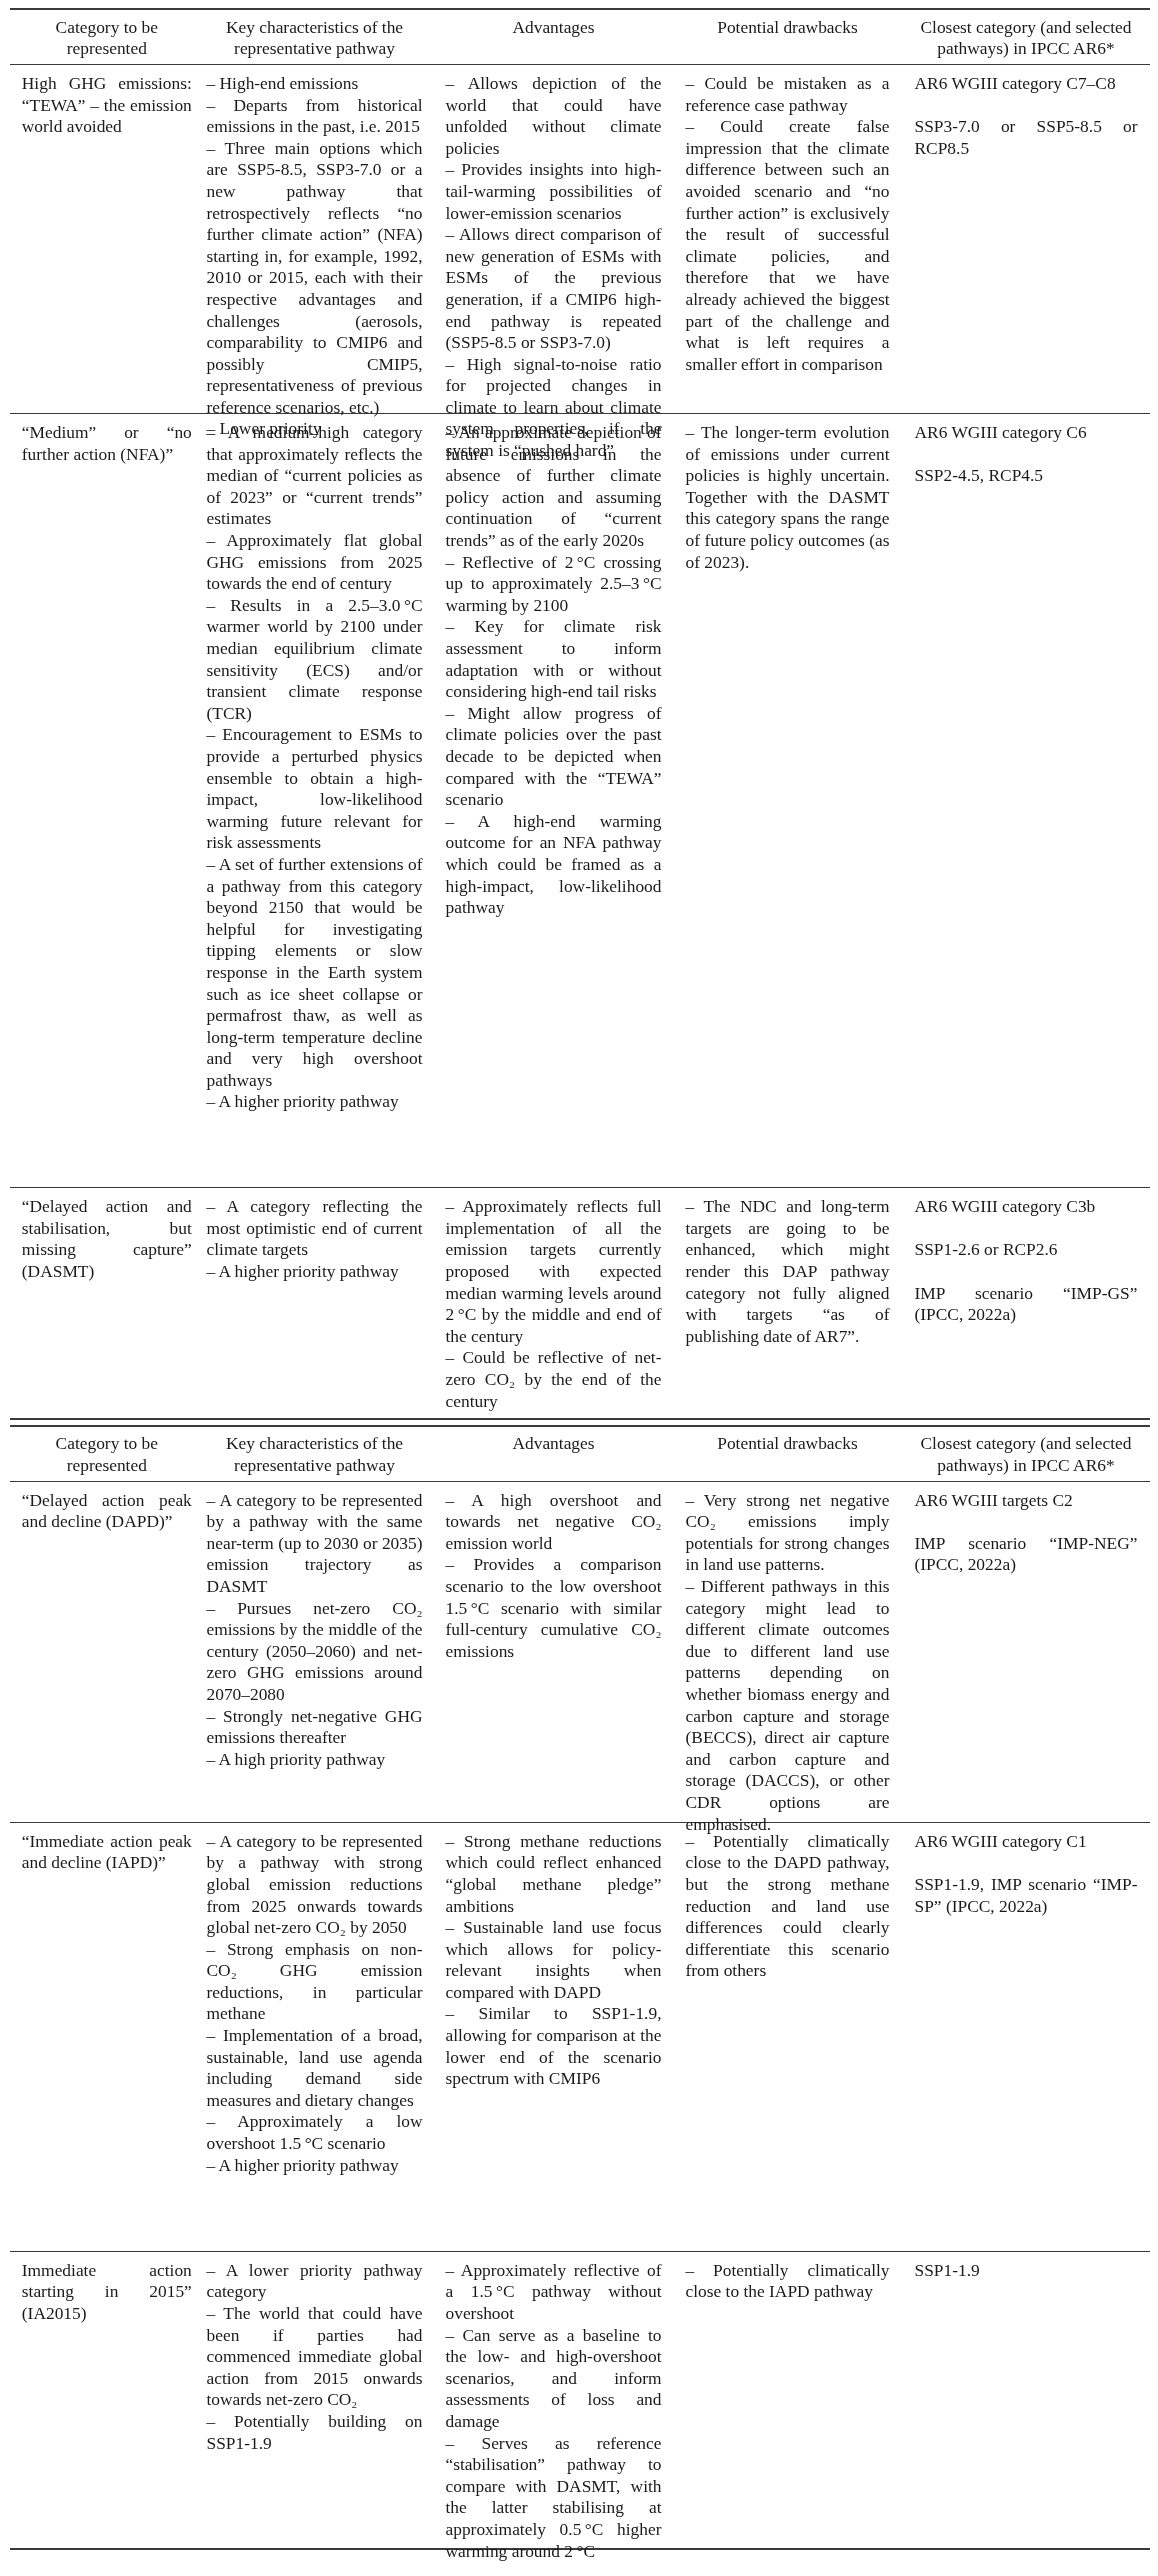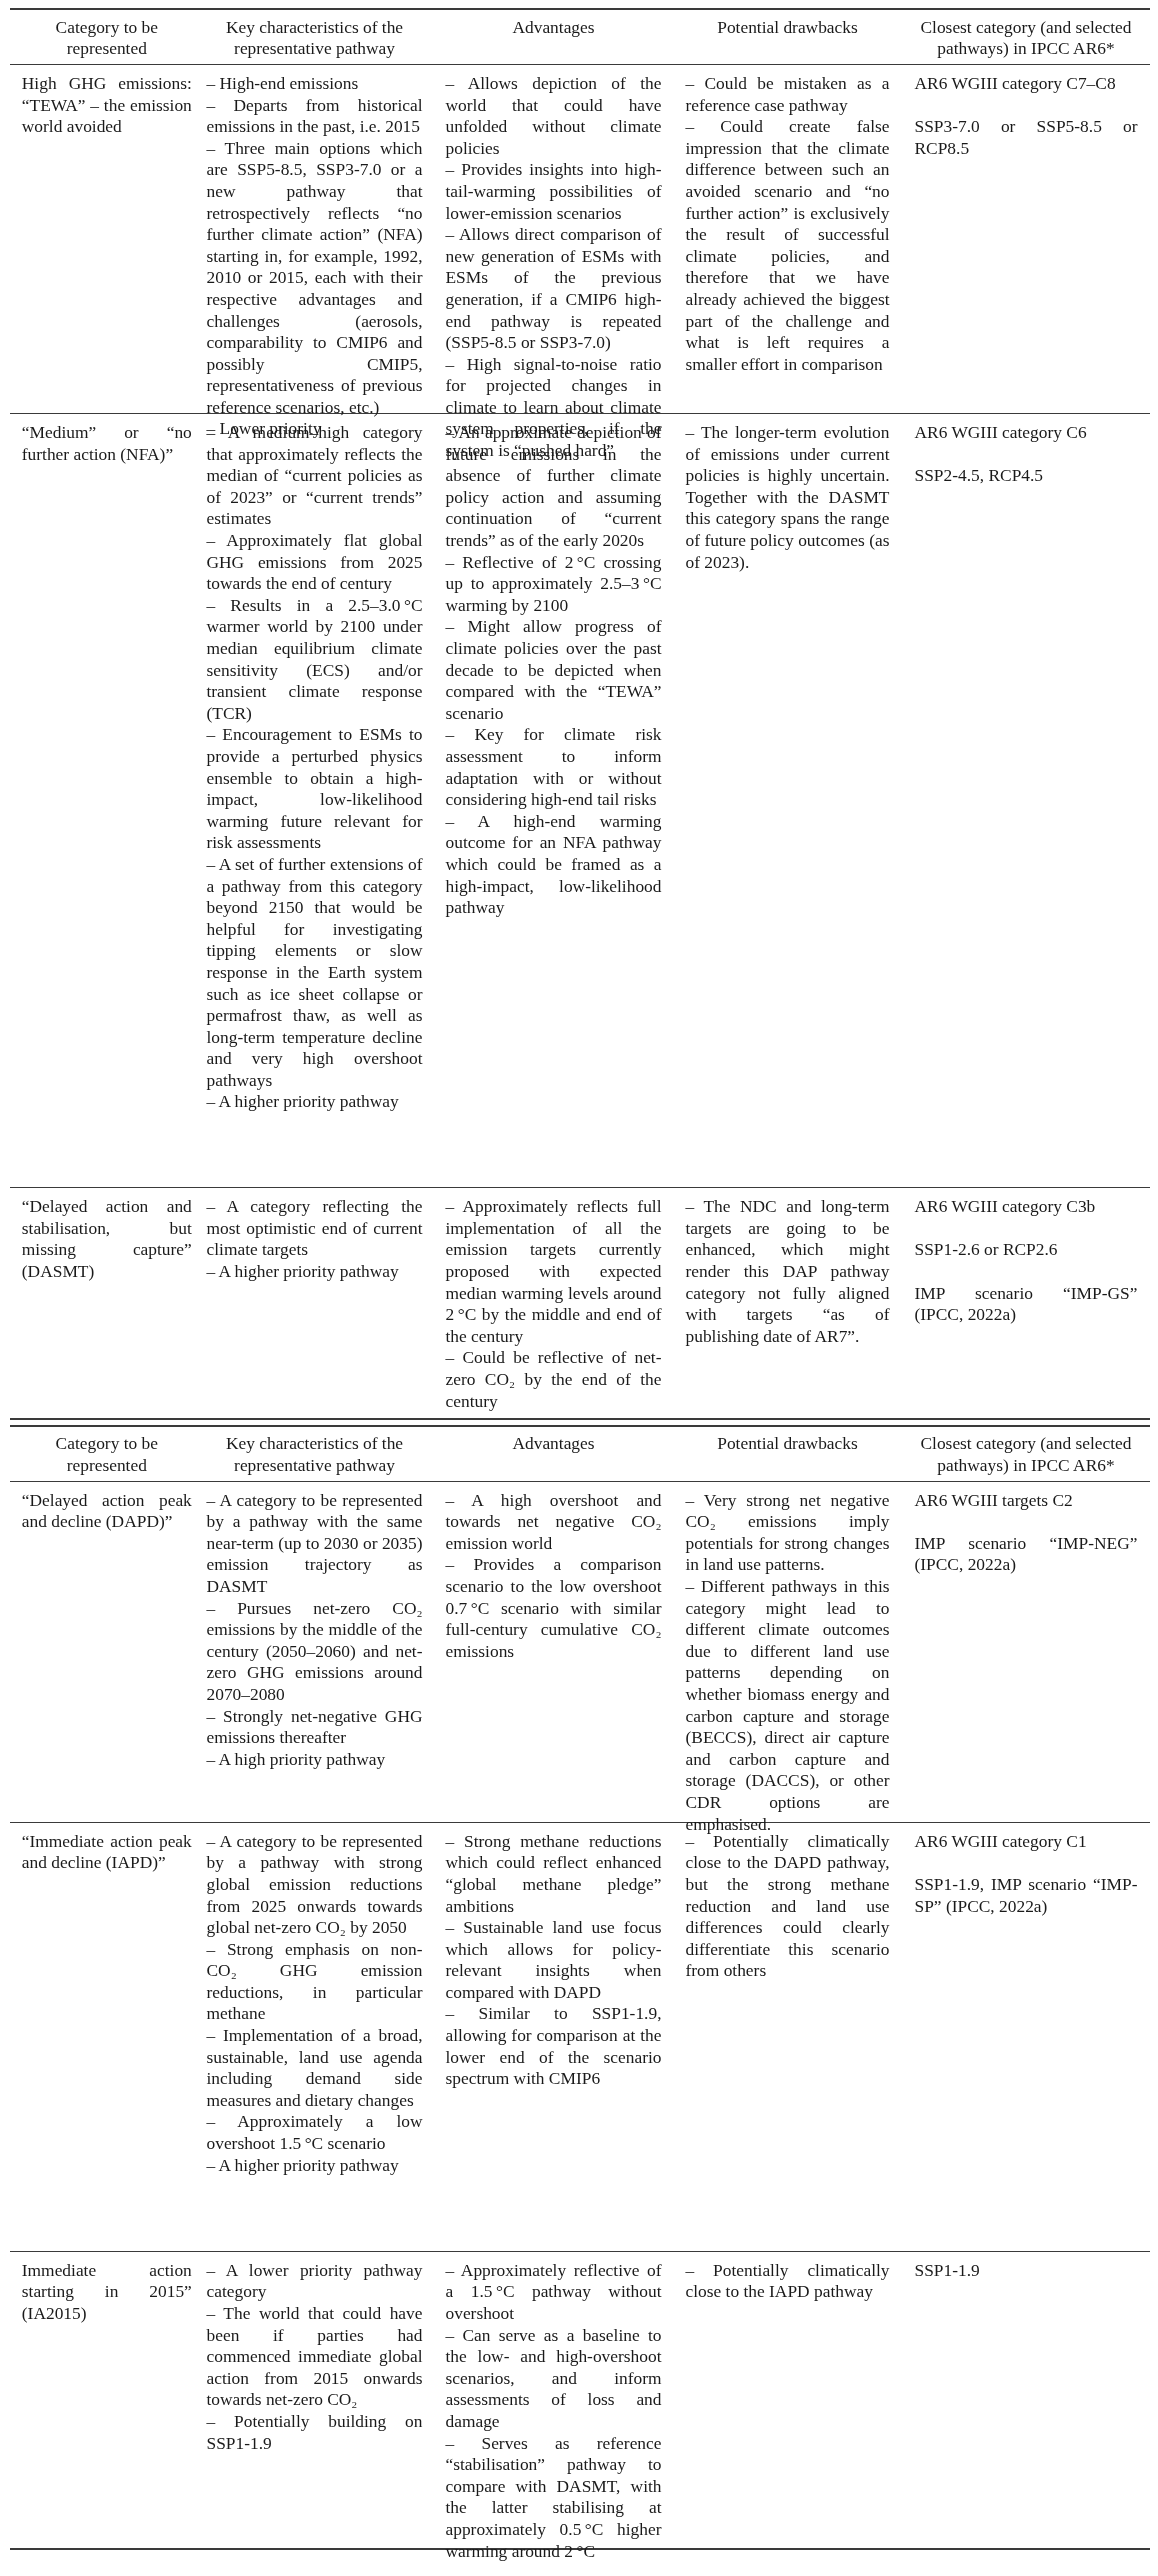--- a/index.html
+++ b/index.html
@@ -69,22 +69,22 @@
         <span class="line">– A medium–high category that approximately reflects the median of “current policies as of 2023” or “current trends” estimates</span>
         <span class="line">– Approximately flat global GHG emissions from 2025 towards the end of century</span>
         <span class="line">– Results in a 2.5–3.0 °C warmer world by 2100 under median equilibrium climate sensitivity (ECS) and/or transient climate response (TCR)</span>
         <span class="line">– Encouragement to ESMs to provide a perturbed physics ensemble to obtain a high-impact, low-likelihood warming future relevant for risk assessments</span>
         <span class="line">– A set of further extensions of a pathway from this category beyond 2150 that would be helpful for investigating tipping elements or slow response in the Earth system such as ice sheet collapse or permafrost thaw, as well as long-term temperature decline and very high overshoot pathways</span>
         <span class="line">– A higher priority pathway</span>
       </div>
       <div class="cell c3">
         <span class="line">– An approximate depiction of future emissions in the absence of further climate policy action and assuming continuation of “current trends” as of the early 2020s</span>
         <span class="line">– Reflective of 2 °C crossing up to approximately 2.5–3 °C warming by 2100</span>
+        <span class="line">– Key for climate risk assessment to inform adaptation with or without considering high-end tail risks</span>
         <span class="line">– Might allow progress of climate policies over the past decade to be depicted when compared with the “TEWA” scenario</span>
-        <span class="line">– Key for climate risk assessment to inform adaptation with or without considering high-end tail risks</span>
         <span class="line">– A high-end warming outcome for an NFA pathway which could be framed as a high-impact, low-likelihood pathway</span>
       </div>
       <div class="cell c4">
         <span class="line">– The longer-term evolution of emissions under current policies is highly uncertain. Together with the DASMT this category spans the range of future policy outcomes (as of 2023).</span>
       </div>
       <div class="cell c5">
         <span class="line">AR6 WGIII category C6</span>
         <span class="line gap"></span>
         <span class="line">SSP2-4.5, RCP4.5</span>
       </div>
@@ -127,21 +127,21 @@
   <div class="row" style="height:340px">
       <div class="cell c1">“Delayed action peak and decline (DAPD)”</div>
       <div class="cell c2">
         <span class="line">– A category to be represented by a pathway with the same near-term (up to 2030 or 2035) emission trajectory as DASMT</span>
         <span class="line">– Pursues net-zero CO₂ emissions by the middle of the century (2050–2060) and net-zero GHG emissions around 2070–2080</span>
         <span class="line">– Strongly net-negative GHG emissions thereafter</span>
         <span class="line">– A high priority pathway</span>
       </div>
       <div class="cell c3">
         <span class="line">– A high overshoot and towards net negative CO₂ emission world</span>
-        <span class="line">– Provides a comparison scenario to the low overshoot 0.7 °C scenario with similar full-century cumulative CO₂ emissions</span>
+        <span class="line">– Provides a comparison scenario to the low overshoot 1.5 °C scenario with similar full-century cumulative CO₂ emissions</span>
       </div>
       <div class="cell c4">
         <span class="line">– Very strong net negative CO₂ emissions imply potentials for strong changes in land use patterns.</span>
         <span class="line">– Different pathways in this category might lead to different climate outcomes due to different land use patterns depending on whether biomass energy and carbon capture and storage (BECCS), direct air capture and carbon capture and storage (DACCS), or other CDR options are emphasised.</span>
       </div>
       <div class="cell c5">
         <span class="line">AR6 WGIII targets C2</span>
         <span class="line gap"></span>
         <span class="line">IMP scenario “IMP-NEG” (IPCC, 2022a)</span>
       </div>

